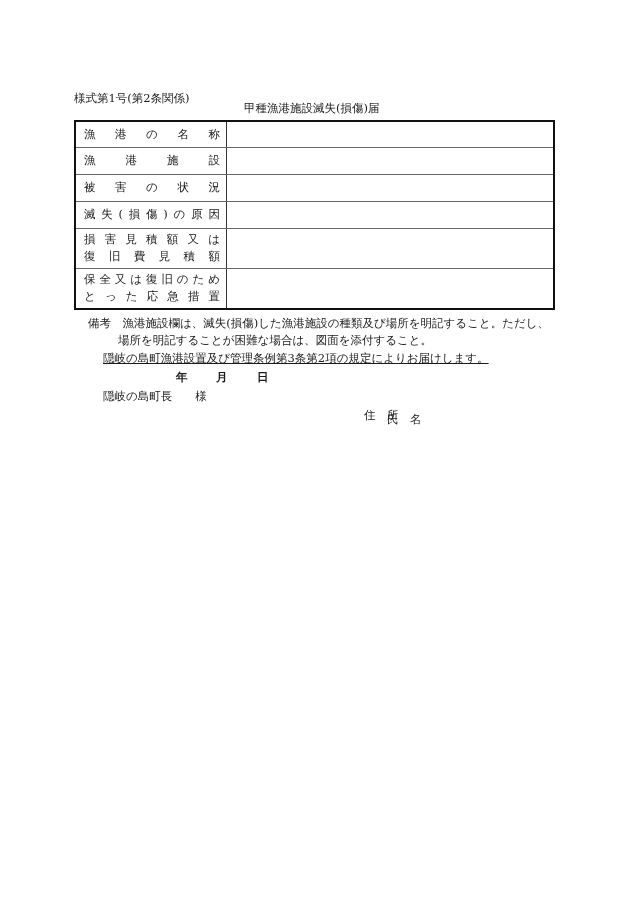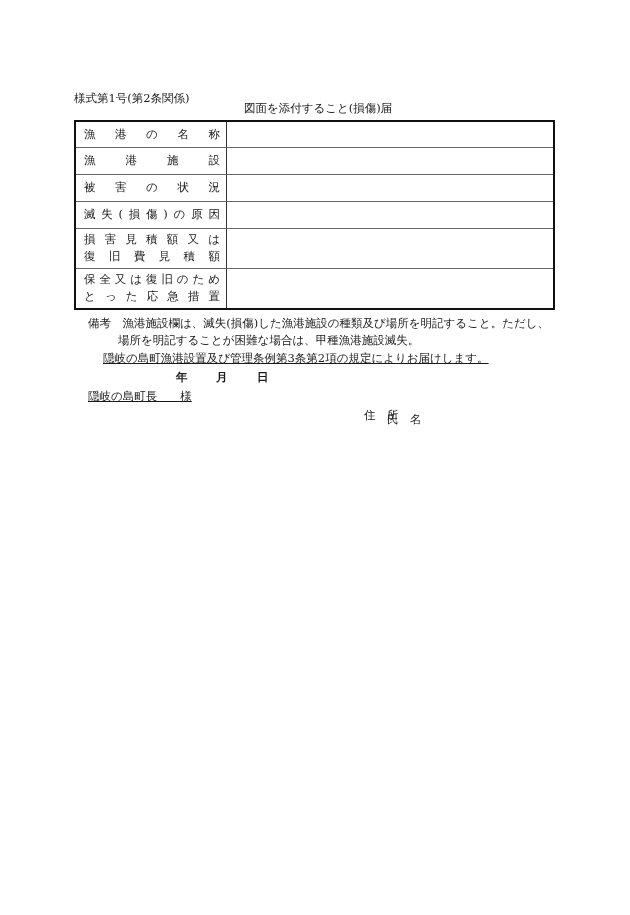--- a/index.html
+++ b/index.html
@@ -26,29 +26,29 @@
   }
   .lbl { display: flex; justify-content: space-between; line-height: 17px; }
   .lbl span { display: inline-block; }
   #form-table td.value { }
   .note { font-size: 11.5px; }
   #note-1 { left: 88px; top: 318px; text-align: right; }
   #note-2 { left: 118px; top: 335px; }
   #declaration { left: 103px; top: 353px; text-decoration: underline; }
   #date-line { left: 176px; top: 372px; font-weight: bold; }
   #date-line span { display: inline-block; }
-  #addressee { left: 88px; top: 391px; text-decoration: underline; }
+  #addressee { left: 103px; top: 391px; }
   #address-label { left: 364px; top: 410px; }
   #name-label { left: 387px; top: 414px; }
 </style>
 </head>
 <body>
 
 <div class="abs" id="form-label">様式第1号(第2条関係)</div>
-<div class="abs" id="form-title">図面を添付すること(損傷)届</div>
+<div class="abs" id="form-title">甲種漁港施設滅失(損傷)届</div>
 
 <table id="form-table">
   <tbody id="form-body">
       <tr style="height: 26px;">
         <td class="label">
           <div class="lbl">
             <span>漁</span>
             <span>港</span>
             <span>の</span>
             <span>名</span>
@@ -140,20 +140,20 @@
             <span>措</span>
             <span>置</span>
           </div>
         </td>
         <td class="value"></td>
       </tr>
     </tbody>
 </table>
 
 <div class="abs note" id="note-1">備考　漁港施設欄は、滅失(損傷)した漁港施設の種類及び場所を明記すること。ただし、</div>
-<div class="abs note" id="note-2">場所を明記することが困難な場合は、甲種漁港施設滅失。</div>
+<div class="abs note" id="note-2">場所を明記することが困難な場合は、図面を添付すること。</div>
 <div class="abs" id="declaration">隠岐の島町漁港設置及び管理条例第3条第2項の規定によりお届けします。</div>
 <div class="abs" id="date-line">
   <span style="width:40px;">年</span><span style="width:41px;">月</span><span>日</span>
 </div>
 <div class="abs" id="addressee">隠岐の島町長　　様</div>
 <div class="abs" id="address-label">住　所</div>
 <div class="abs" id="name-label">氏　名</div>
 
 </body></html>

